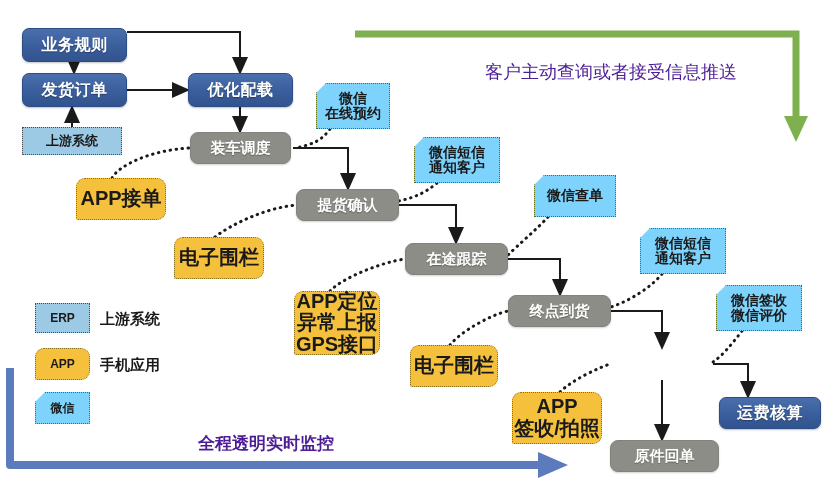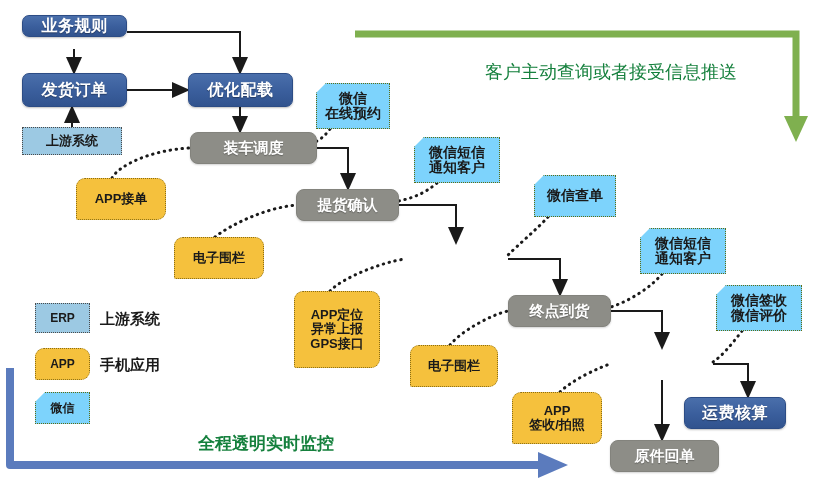--- a/index.html
+++ b/index.html
@@ -62,21 +62,21 @@
     font-size: 15px;
     font-weight: 700;
     text-shadow: 0 1px 1px rgba(0,0,0,.3);
     box-shadow: 0 1px 2px rgba(0,0,0,.18);
   }
   
   .n-orange {
     background: #f5c13d;
     border: 1px dotted #8a6d17;
     color: #1a1a1a;
-    font-size: 13px;
+    font-size: 20px;
     font-weight: 700;
     border-radius: 9px 9px 9px 2px;
   }
   
   .n-green {
     background: #7dd3fc;
     border: 1px dotted #5d6d12;
     color: #1a1a1a;
     font-size: 14px;
     font-weight: 700;
@@ -97,21 +97,21 @@
   .legend-label {
     position: absolute;
     font-size: 15px;
     font-weight: 700;
     color: #1a1a1a;
     white-space: nowrap;
     z-index: 6;
   }
   .free-text {
     position: absolute;
-    color: #15803d;
+    color: #4c1d95;
     white-space: nowrap;
     z-index: 6;
   }
   #banner-text {
     font-size: 18px;
     font-weight: 400;
   }
   #bottom-caption {
     font-size: 17px;
     font-weight: 700;
@@ -171,34 +171,35 @@
       <path d="M437,183 C424,194 412,198 399,201"></path>
       <path d="M330,291 C342,278 382,262 405,259"></path>
       <path d="M548,217 C536,230 518,245 508,255"></path>
       <path d="M450,345 C460,332 490,315 508,311"></path>
       <path d="M662,274 C652,286 632,300 611,307"></path>
       <path d="M560,392 C572,380 598,368 610,364"></path>
       <path d="M742,331 C732,344 722,356 713,362"></path>
     </g>
   </svg>
 
-  <div class="node n-blue" style="left:22px;  top:15px;  width:105px; height:22px;">业务规则</div>
+  <div class="node n-blue" style="left:22px;  top:28px;  width:105px; height:34px;">业务规则</div>
   <div class="node n-blue" style="left:22px;  top:73px;  width:105px; height:34px;">发货订单</div>
   <div class="node n-blue" style="left:188px; top:73px;  width:105px; height:34px;">优化配载</div>
   <div class="node n-lightblue" style="left:22px;  top:127px; width:100px; height:28px;">上游系统</div>
 
-  <div class="node n-gray" style="left:190px; top:132px; width:127px; height:32px;">装车调度</div>
+  <div class="node n-gray" style="left:190px; top:132px; width:101px; height:32px;">装车调度</div>
   <div class="node n-gray" style="left:296px; top:189px; width:103px; height:32px;">提货确认</div>
+  <div class="node n-gray" style="left:405px; top:243px; width:103px; height:32px;">在途跟踪</div>
   <div class="node n-gray" style="left:508px; top:295px; width:103px; height:32px;">终点到货</div>
   <div class="node n-gray" style="left:610px; top:440px; width:109px; height:32px;">原件回单</div>
-  <div class="node n-blue" style="left:684px; top:397px; width:102px; height:32px;">运费核算</div>
+  <div class="node n-blue" style="left:719px; top:397px; width:102px; height:32px;">运费核算</div>
 
   <div class="node n-orange" style="left:76px;  top:178px; width:90px;  height:42px;">APP接单</div>
   <div class="node n-orange" style="left:174px; top:237px; width:90px;  height:42px;">电子围栏</div>
-  <div class="node n-orange" style="left:294px; top:291px; width:86px;  height:77px;">APP定位
+  <div class="node n-orange" style="left:294px; top:291px; width:86px;  height:64px;">APP定位
 异常上报
 GPS接口</div>
   <div class="node n-orange" style="left:410px; top:345px; width:88px;  height:42px;">电子围栏</div>
   <div class="node n-orange" style="left:512px; top:392px; width:90px;  height:52px;">APP
 签收/拍照</div>
 
   <div class="node n-green" style="left:316px; top:83px;  width:74px;  height:46px;">微信
 在线预约</div>
   <div class="node n-green" style="left:414px; top:137px; width:86px;  height:46px;">微信短信
 通知客户</div>

